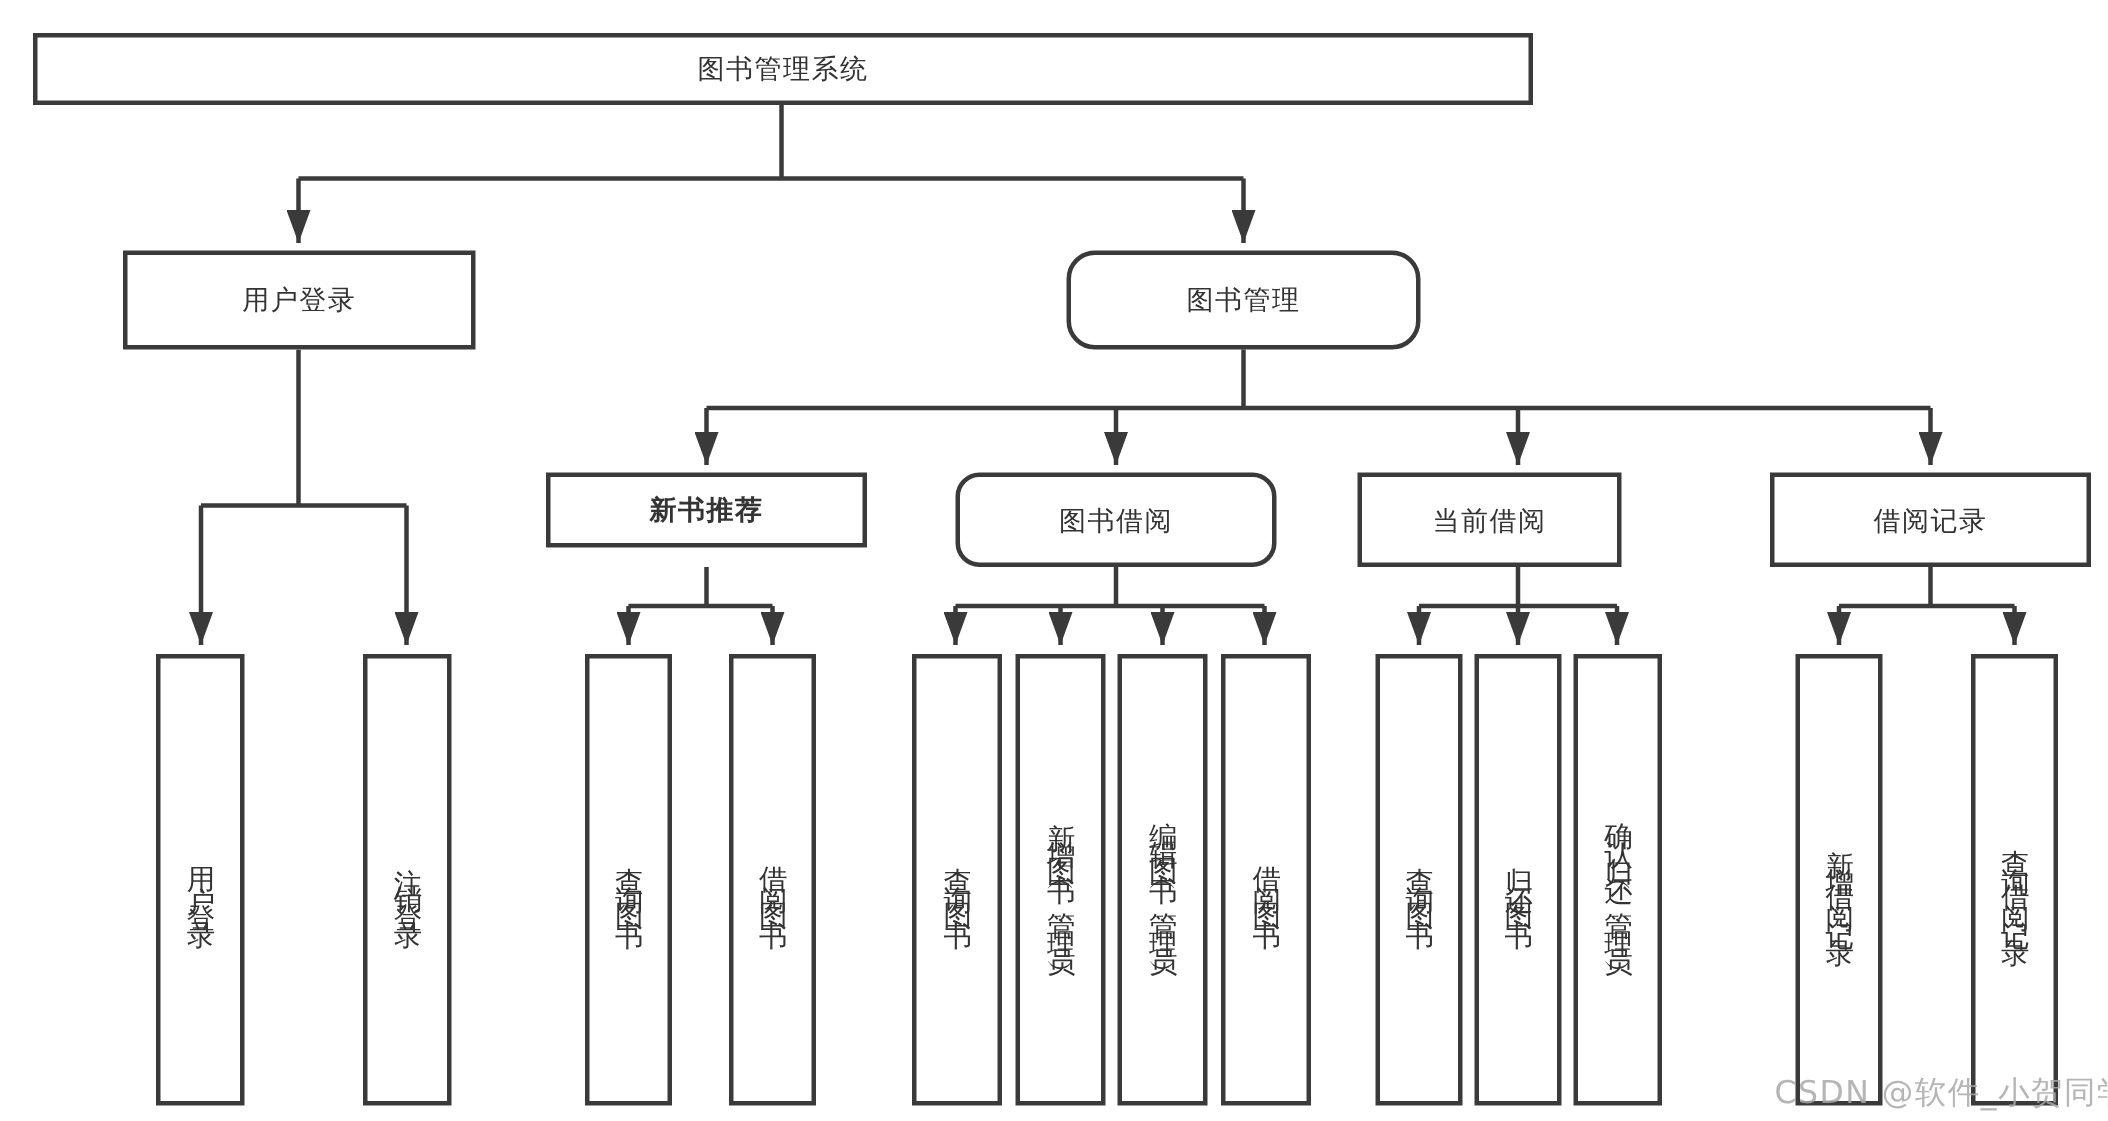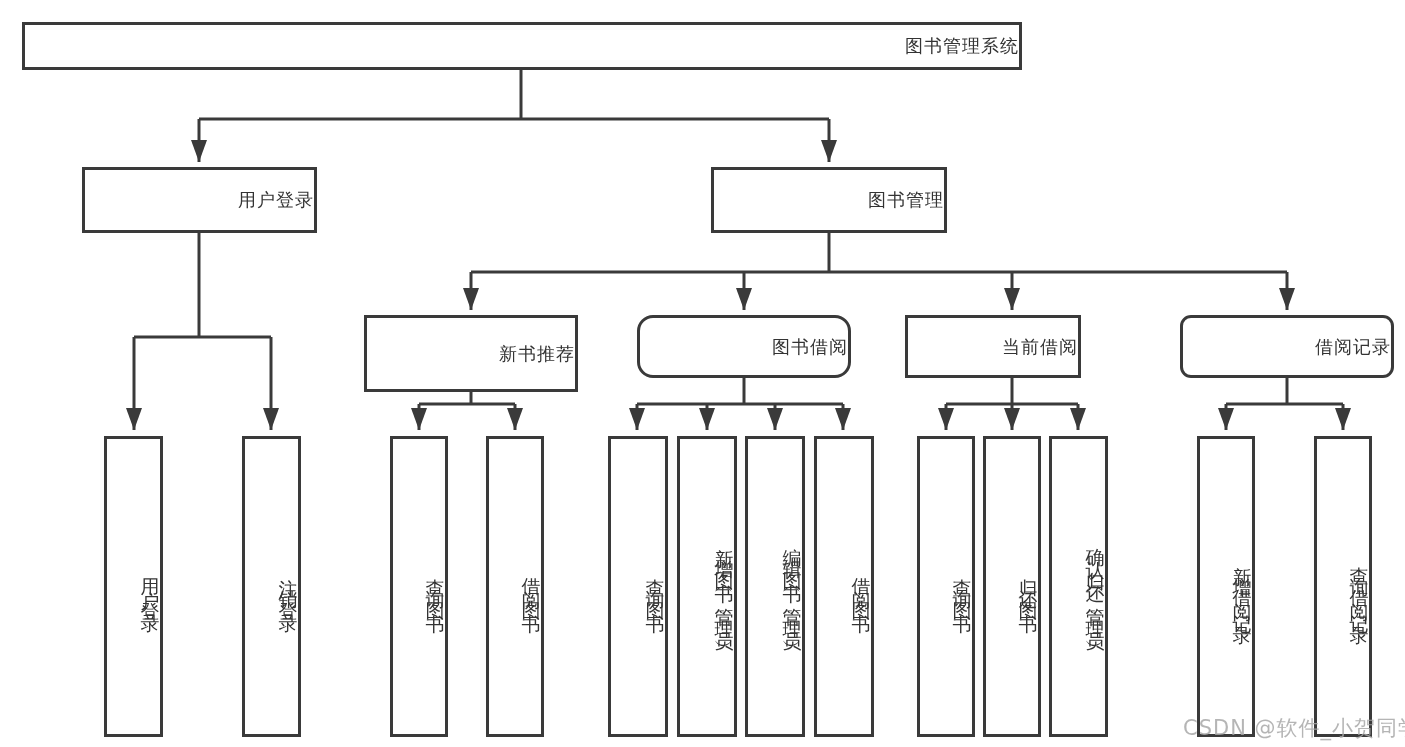--- a/index.html
+++ b/index.html
@@ -21,21 +21,21 @@
     top: 0;
     pointer-events: none;
   }
   .node {
     position: absolute;
     box-sizing: border-box;
     background: #ffffff;
     border: 3px solid #3a3a3a;
     display: flex;
     align-items: center;
-    justify-content: flex-end;
+    justify-content: center;
     color: #333333;
     text-align: center;
   }
   .node.h-label {
     font-size: 18px;
     letter-spacing: 1px;
   }
   .node.leaf {
     font-size: 19px;
   }
@@ -112,34 +112,34 @@
     </g>
   </svg>
 
   <div class="node h-label" style="left:22px; top:22px; width:1000px; height:48px;">
     <span>图书管理系统</span>
   </div>
 
   <div class="node h-label" style="left:82px; top:167px; width:235px; height:66px;">
     <span>用户登录</span>
   </div>
-  <div class="node h-label" style="left:711px; top:167px; width:236px; height:66px;">
+  <div class="node h-label" style="left:711px; top:167px; width:236px; height:66px;border-radius:19px;">
     <span>图书管理</span>
   </div>
 
-  <div class="node h-label" style="left:364px; top:315px; width:214px; height:77px;">
+  <div class="node h-label" style="left:364px; top:315px; width:214px; height:50px;font-weight:bold;">
     <span>新书推荐</span>
   </div>
   <div class="node h-label" style="left:637px; top:315px; width:214px; height:63px;border-radius:16px;">
     <span>图书借阅</span>
   </div>
   <div class="node h-label" style="left:905px; top:315px; width:176px; height:63px;">
     <span>当前借阅</span>
   </div>
-  <div class="node h-label" style="left:1180px; top:315px; width:214px; height:63px;border-radius:11px;">
+  <div class="node h-label" style="left:1180px; top:315px; width:214px; height:63px;">
     <span>借阅记录</span>
   </div>
 
   <div class="node leaf" style="left:104px; top:436px; width:59px; height:301px;">
     <span class="vtext">用户登录</span>
   </div>
   <div class="node leaf" style="left:242px; top:436px; width:59px; height:301px;">
     <span class="vtext">注销登录</span>
   </div>
 

